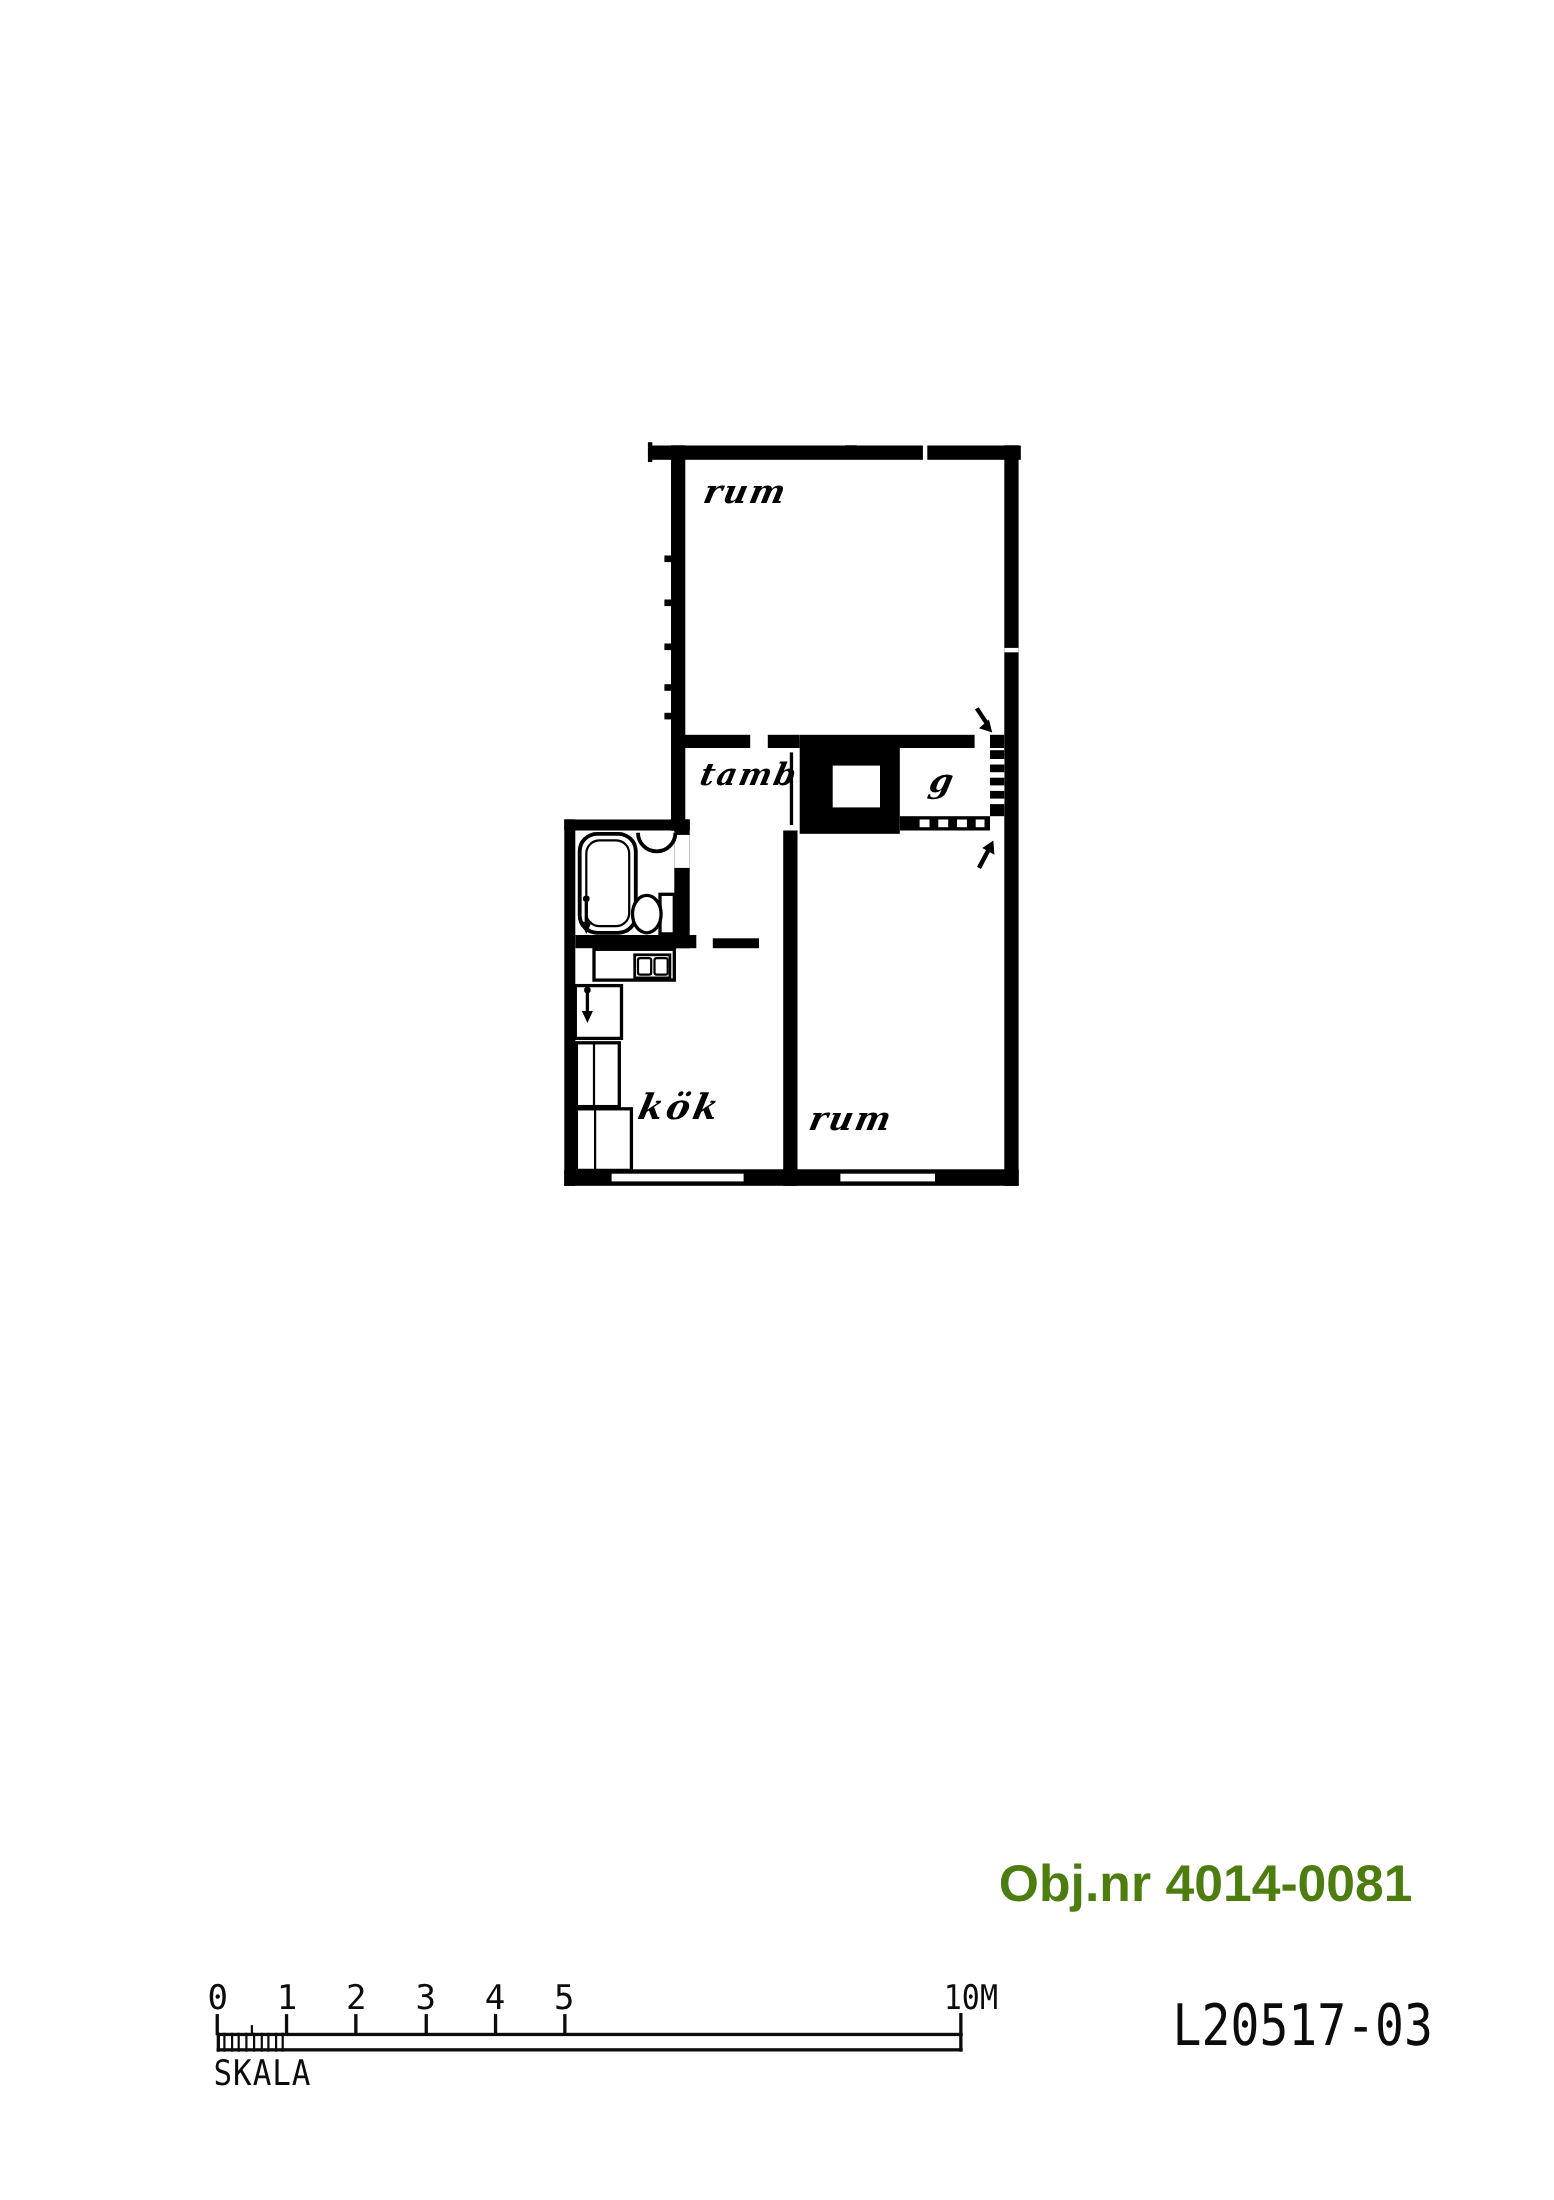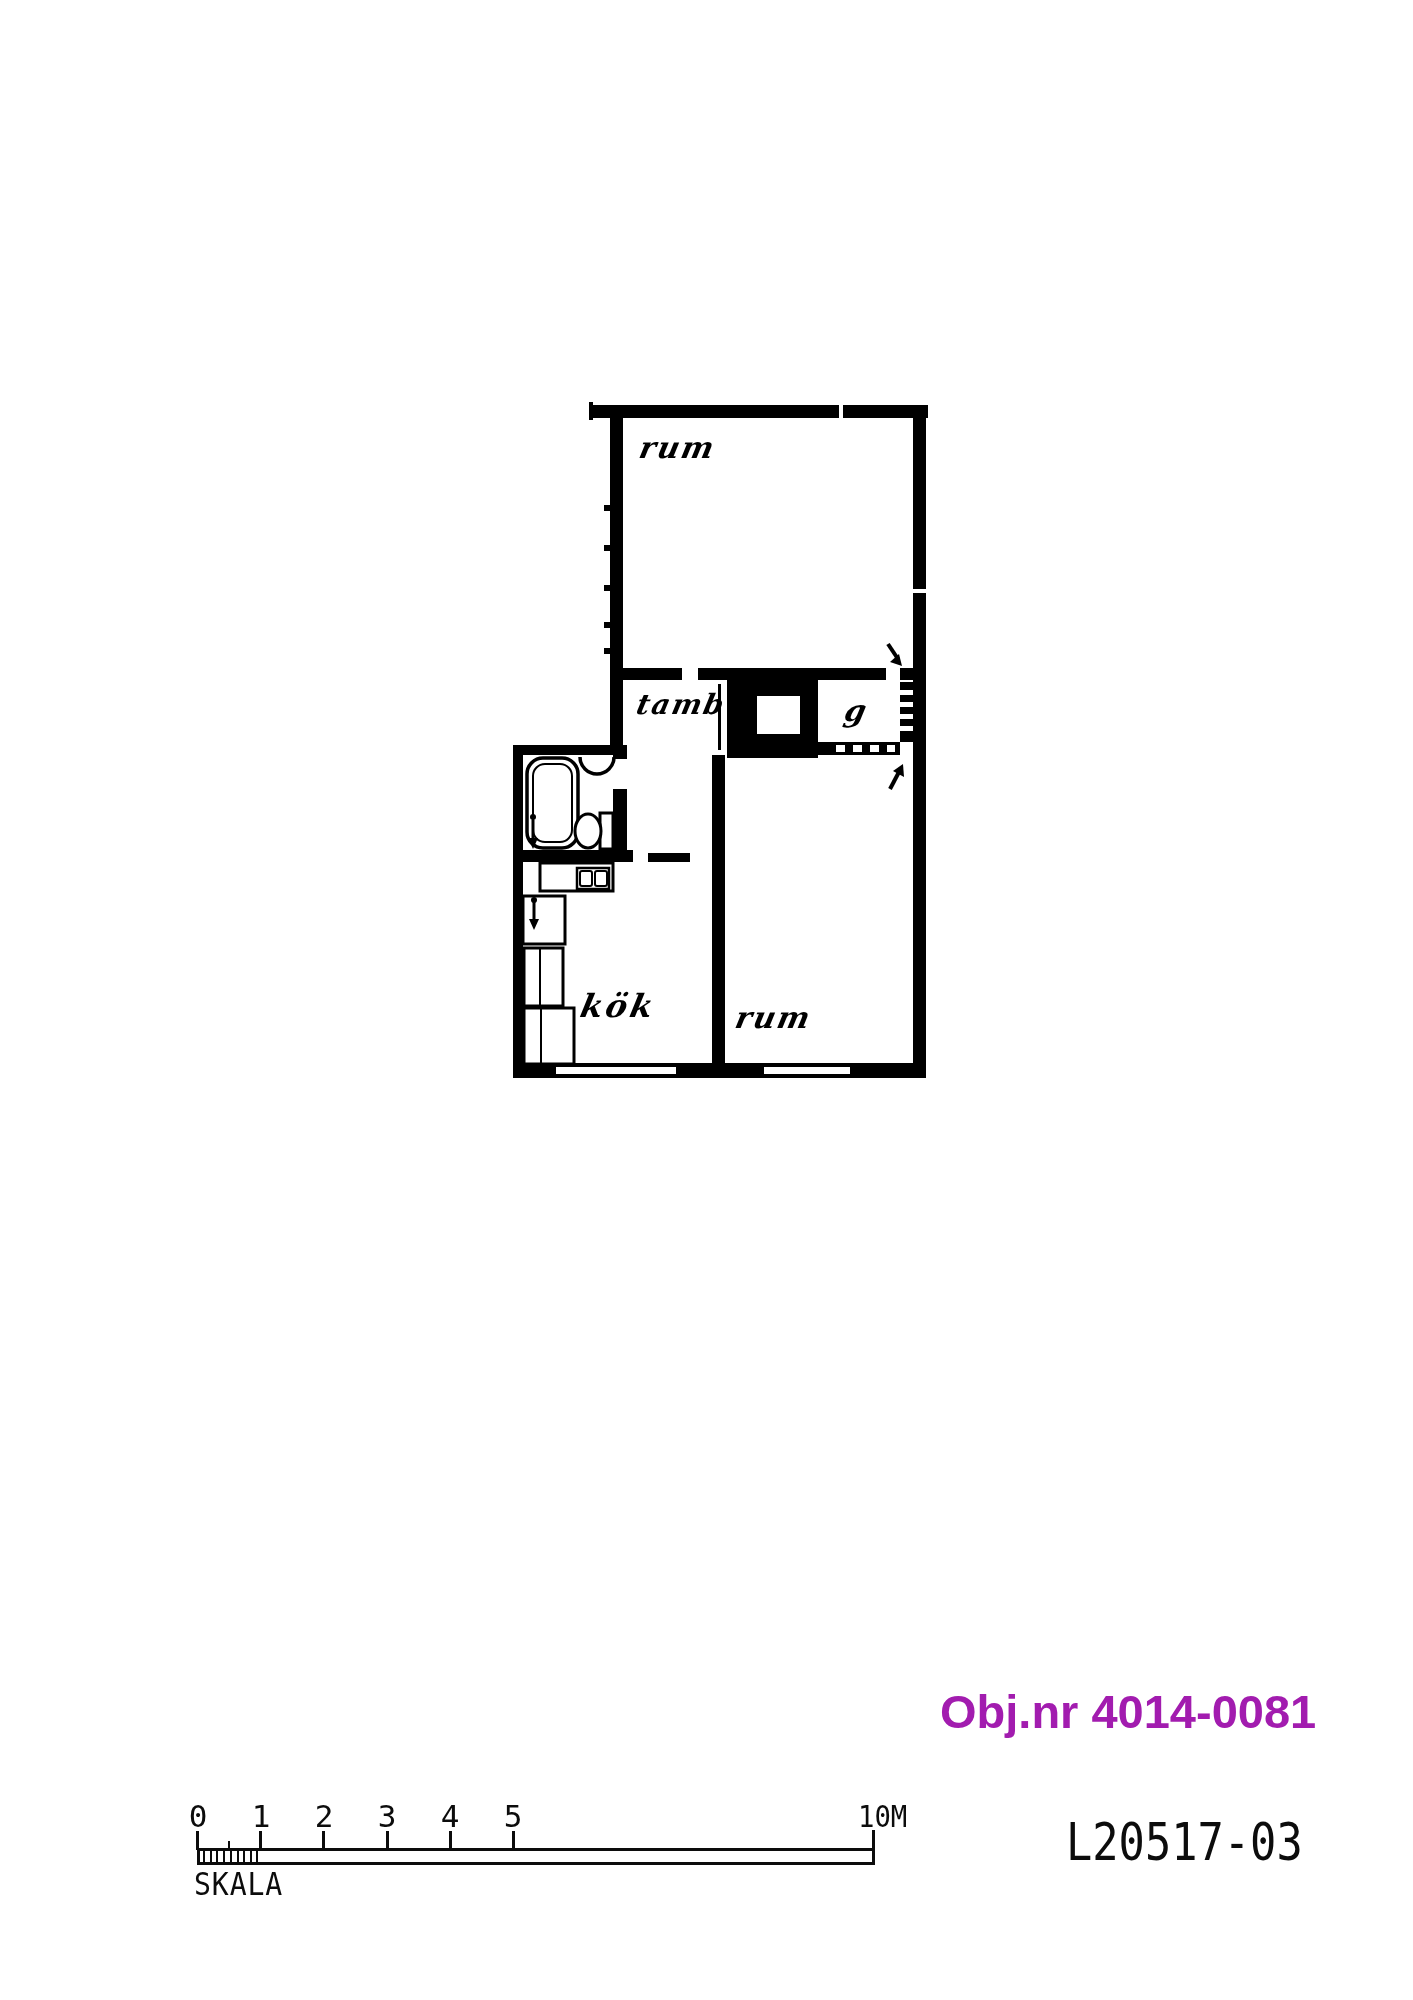--- a/index.html
+++ b/index.html
@@ -38,24 +38,23 @@
   #label-kitchen     { left: 581px; top: 990px; font-size: 32px; letter-spacing: 3px; }
   #label-room-bottom { left: 736px; top: 1003px; font-size: 30px; letter-spacing: 2px; }
 
   #object-number {
     position: absolute;
     left: 908px;
     top: 1684px;
     font-family: "Liberation Sans", sans-serif;
     font-weight: bold;
     font-size: 47px;
-    color: #a21caf;
+    color: #4d7c0f;
     letter-spacing: 0px;
     white-space: nowrap;
-    margin-left: 32px;
   }
   .din {
     font-family: "DejaVu Sans Mono", monospace;
     font-weight: 400;
     color: #0c0c0c;
     white-space: nowrap;
     line-height: 1;
   }
   .scale-num {
     position: absolute;

